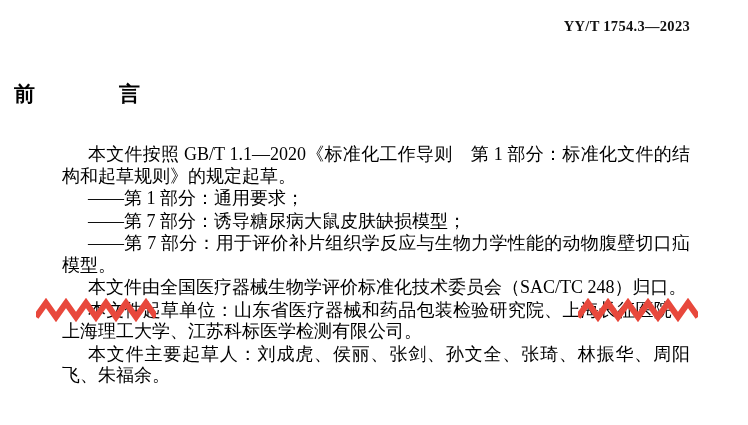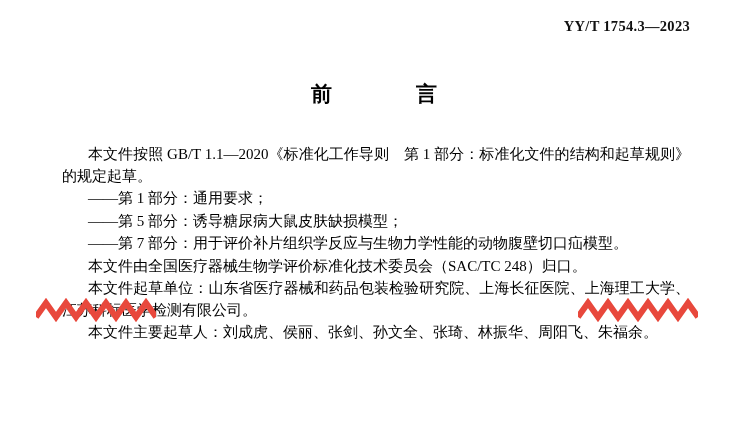--- a/index.html
+++ b/index.html
@@ -29,34 +29,33 @@
     font-weight: bold;
     font-size: 14.5px;
     letter-spacing: 0.3px;
     color: #111;
   }
   .title {
     position: absolute;
     top: 80px;
     left: 0;
     width: 748px;
-    text-align: center;
     font-size: 21px;
     font-weight: bold;
     letter-spacing: 14px;
     text-indent: 14px;
     font-family: "Liberation Serif", "DejaVu Serif", serif;
     color: #000;
   }
   .body-text {
     position: absolute;
     top: 144px;
     left: 62px;
     width: 628px;
-    font-size: 15px;
+    font-size: 18px;
     line-height: 21.5px;
     text-align: justify;
     color: #000;
   }
   .para {
     margin: 0 0 1px 0;
     text-indent: 26px;
     white-space: normal;
   }
   .para.dash {
@@ -87,21 +86,21 @@
 
 <div class="page">
 
   <div class="header">YY/T 1754.3—2023</div>
 
   <div class="title">前　　言</div>
 
   <div class="body-text">
     <p class="para">本文件按照 GB/T 1.1—2020《标准化工作导则　第 1 部分：标准化文件的结构和起草规则》的规定起草。</p>
     <p class="para dash">——第 1 部分：通用要求；</p>
-    <p class="para dash">——第 5 部分：诱导糖尿病大鼠皮肤缺损模型；</p>
+    <p class="para dash">——第 7 部分：诱导糖尿病大鼠皮肤缺损模型；</p>
     <p class="para dash">——第 7 部分：用于评价补片组织学反应与生物力学性能的动物腹壁切口疝模型。</p>
     <p class="para">本文件由全国医疗器械生物学评价标准化技术委员会（SAC/TC 248）归口。</p>
     <p class="para">本文件起草单位：山东省医疗器械和药品包装检验研究院、上海长征医院、上海理工大学、江苏科标医学检测有限公司。</p>
     <p class="para">本文件主要起草人：刘成虎、侯丽、张剑、孙文全、张琦、林振华、周阳飞、朱福余。</p>
   </div>
 
   <div class="wave-left">
     <svg viewBox="0 0 120 26" preserveAspectRatio="none" aria-hidden="true">
       <path d="M0,20 L10,6 L20,20 L30,6 L40,20 L50,6 L60,20 L70,6 L80,20 L90,6 L100,20 L110,6 L120,20" fill="none" stroke="#e8483c" stroke-width="6" stroke-linejoin="miter" stroke-linecap="butt"></path>
     </svg>

